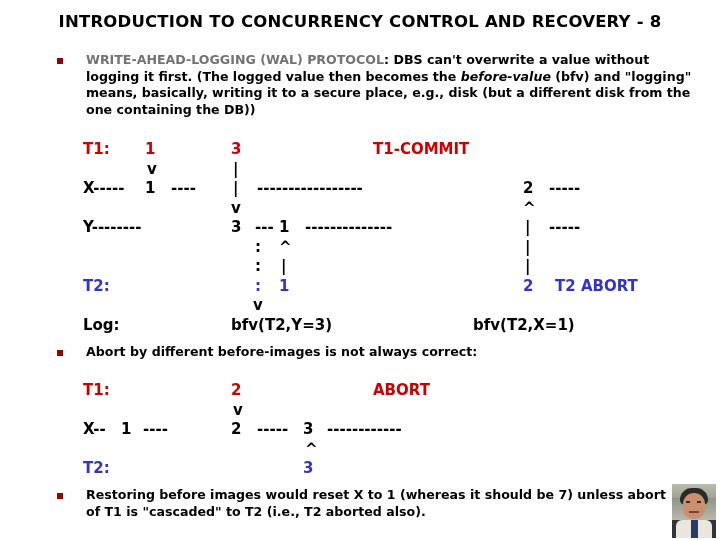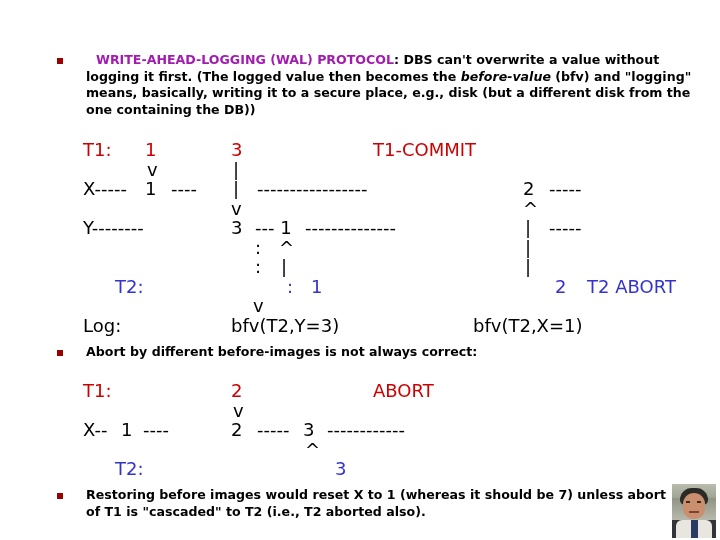--- a/index.html
+++ b/index.html
@@ -52,39 +52,38 @@
   .bullet-text {
     position: absolute;
     left: 29px;
     top: 0;
     font-size: 12.6px;
     font-weight: bold;
     line-height: 16.6px;
     color: #000000;
   }
   .kw-blue {
-    color: #a21caf;
-    margin-left: 10px;
+    color: #737373;
   }
   .ital {
     font-style: italic;
   }
 
   
   .diagram {
     position: absolute;
     font-family: "DejaVu Sans", "Liberation Sans", sans-serif;
-    font-size: 18px;
-    font-weight: normal;
+    font-size: 15px;
+    font-weight: bold;
     line-height: 19.5px;
     white-space: pre;
     color: #000000;
   }
   .diagram .c-red   { color: #cc0000; }
-  .diagram .c-blue  { color: #3333cc; margin-left: 32px; }
+  .diagram .c-blue  { color: #3333cc; }
   .diagram .c-black { color: #000000; }
 
   .dline {
     position: relative;
     height: 19.5px;
     white-space: pre;
   }
   .cell {
     position: absolute;
     white-space: pre;
@@ -142,20 +141,21 @@
   .photo-thumb .jacketR {
     position: absolute; left: 32px; top: 36px; width: 16px; height: 18px;
     background: #33343a; transform: skewX(-10deg);
   }
 </style>
 </head>
 <body>
 
 <div class="slide">
 
+  <div class="slide-title">INTRODUCTION TO CONCURRENCY CONTROL AND RECOVERY - 8</div>
 
   <div class="bullet-row" style="left:57px; top:52px; width:640px;">
     <span class="bullet-marker"></span>
     <div class="bullet-text" style="width:610px;">
       <span class="kw-blue">WRITE-AHEAD-LOGGING (WAL) PROTOCOL</span><span>: DBS can't overwrite a value without logging it first. (The logged value then becomes the </span><span class="ital">before-value</span><span> (bfv) and "logging" means, basically, writing it to a secure place, e.g., disk (but a different disk from the one containing the DB))</span>
     </div>
   </div>
 
   <div class="diagram" id="diagram1" style="left:83px; top:140px; width:620px;"><div class="dline"><span class="cell c-red" style="left: 0px;">T1:</span><span class="cell c-red" style="left: 62px;">1</span><span class="cell c-red" style="left: 148px;">3</span><span class="cell c-red" style="left: 290px;">T1-COMMIT</span></div><div class="dline"><span class="cell c-black" style="left: 64px;">v</span><span class="cell c-black" style="left: 150px;">|</span></div><div class="dline"><span class="cell c-black" style="left: 0px;">X-----</span><span class="cell c-black" style="left: 62px;">1</span><span class="cell c-black" style="left: 88px;">----</span><span class="cell c-black" style="left: 150px;">|</span><span class="cell c-black" style="left: 174px;">-----------------</span><span class="cell c-black" style="left: 440px;">2</span><span class="cell c-black" style="left: 466px;">-----</span></div><div class="dline"><span class="cell c-black" style="left: 148px;">v</span><span class="cell c-black" style="left: 440px;">^</span></div><div class="dline"><span class="cell c-black" style="left: 0px;">Y--------</span><span class="cell c-black" style="left: 148px;">3</span><span class="cell c-black" style="left: 172px;">--- 1</span><span class="cell c-black" style="left: 222px;">--------------</span><span class="cell c-black" style="left: 442px;">|</span><span class="cell c-black" style="left: 466px;">-----</span></div><div class="dline"><span class="cell c-black" style="left: 172px;">:</span><span class="cell c-black" style="left: 196px;">^</span><span class="cell c-black" style="left: 442px;">|</span></div><div class="dline"><span class="cell c-black" style="left: 172px;">:</span><span class="cell c-black" style="left: 198px;">|</span><span class="cell c-black" style="left: 442px;">|</span></div><div class="dline"><span class="cell c-blue" style="left: 0px;">T2:</span><span class="cell c-blue" style="left: 172px;">:</span><span class="cell c-blue" style="left: 196px;">1</span><span class="cell c-blue" style="left: 440px;">2</span><span class="cell c-blue" style="left: 472px;">T2 ABORT</span></div><div class="dline"><span class="cell c-black" style="left: 170px;">v</span></div><div class="dline"><span class="cell c-black" style="left: 0px;">Log:</span><span class="cell c-black" style="left: 148px;">bfv(T2,Y=3)</span><span class="cell c-black" style="left: 390px;">bfv(T2,X=1)</span></div></div>
 

